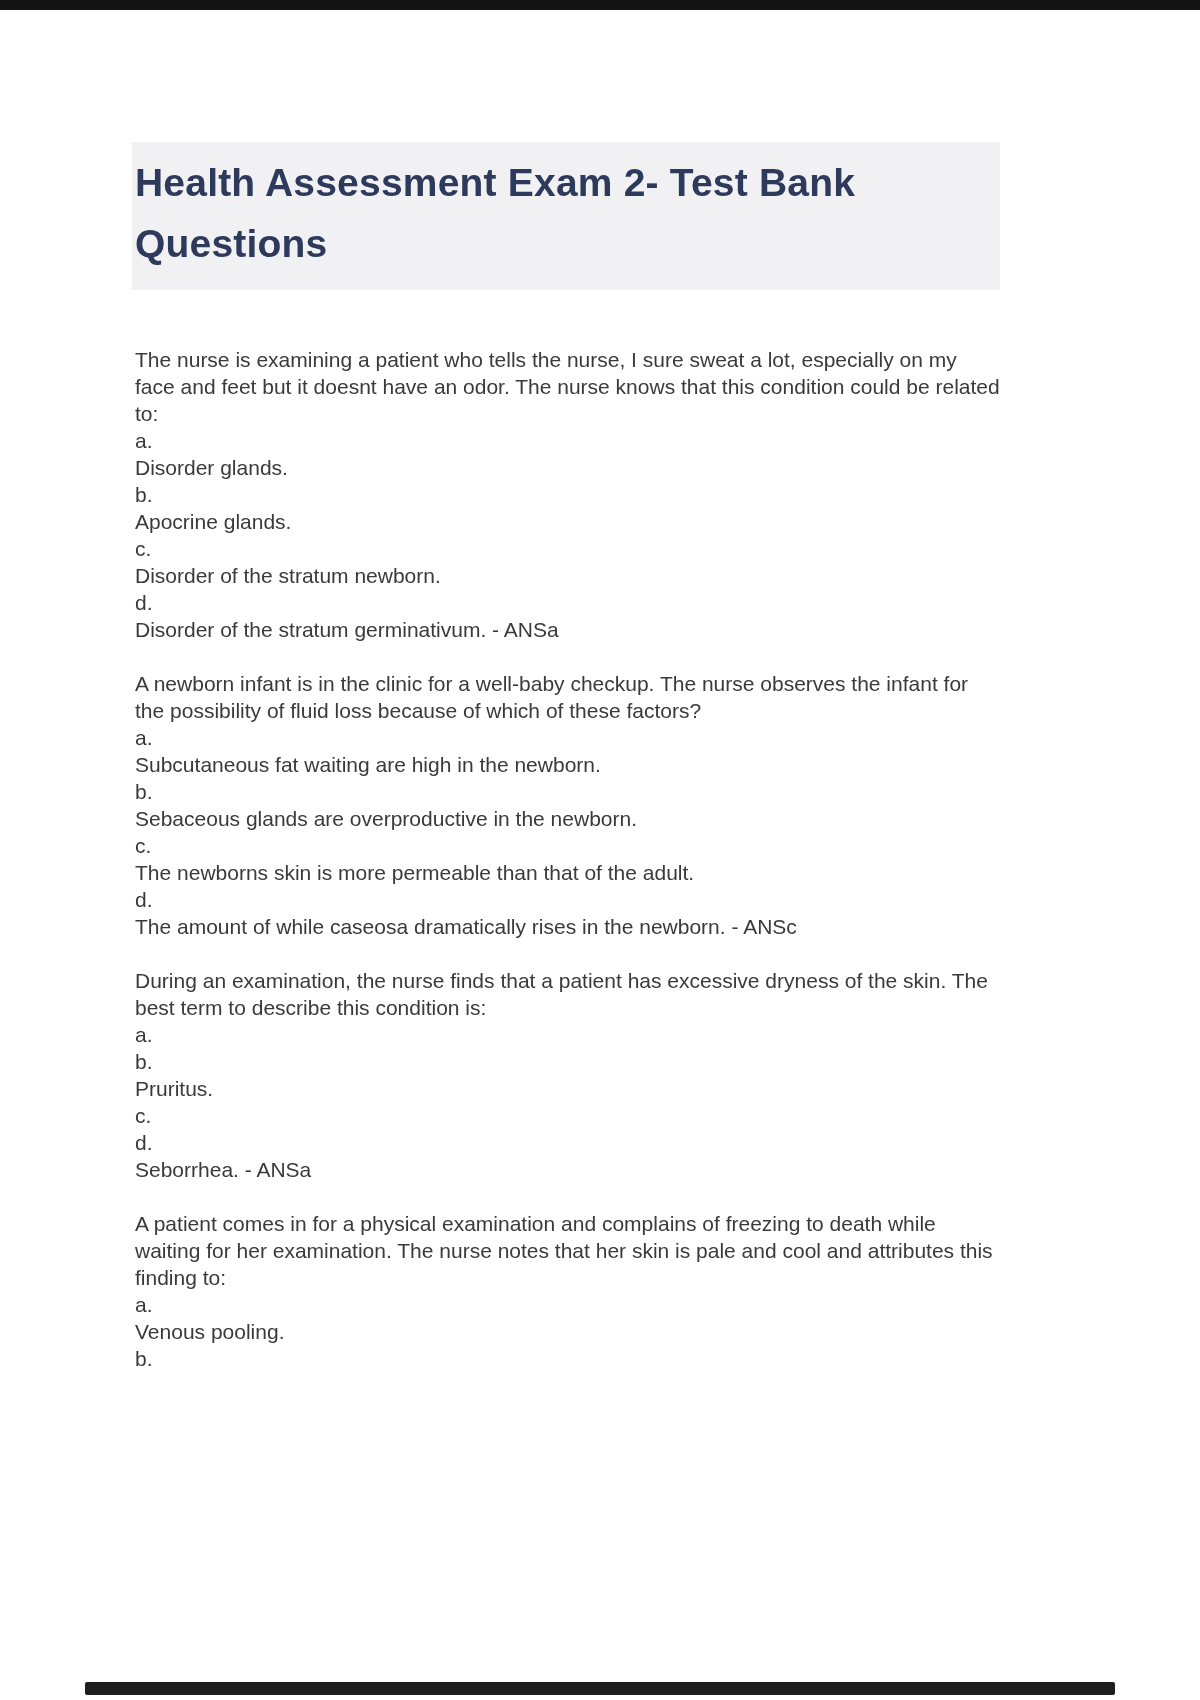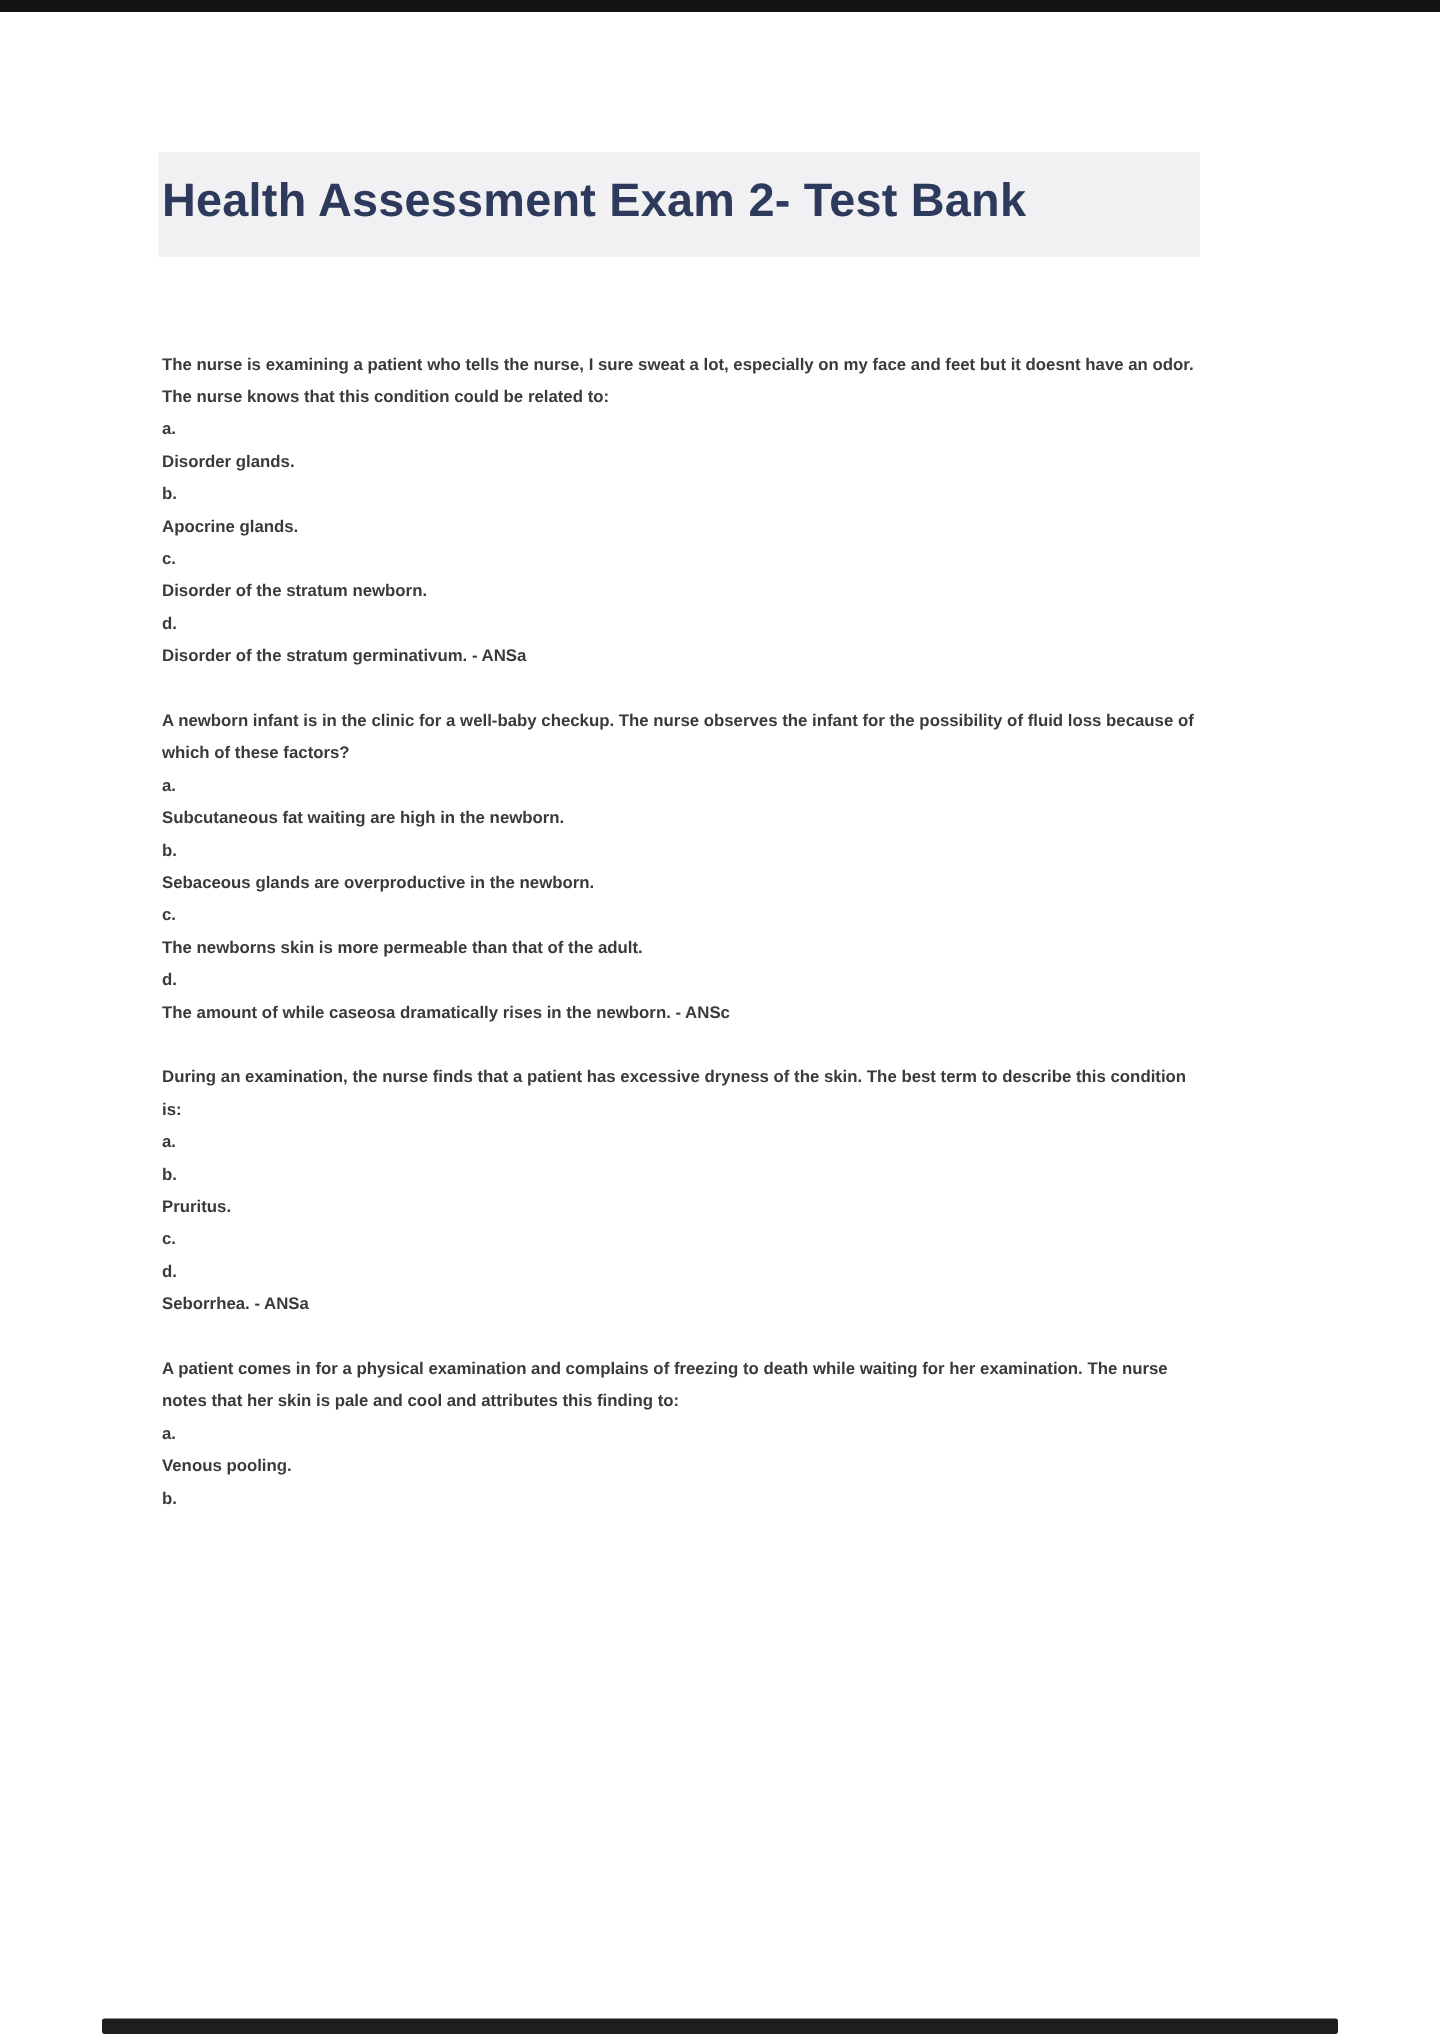--- a/index.html
+++ b/index.html
@@ -33,61 +33,61 @@
     bottom: 5px;
     left: 85px;
     right: 85px;
     height: 13px;
     background: var(--bottom-bar);
     border-radius: 2px;
   }
   .content {
     position: absolute;
     left: 135px;
-    top: 127px;
+    top: 142px;
     width: 865px;
   }
   .title-block {
     background: var(--title-highlight);
     padding: 10px 12px 16px 3px;
     margin-left: -3px;
   }
   .title-line {
     font-size: 39px;
     font-weight: bold;
     color: var(--title-color);
     line-height: 61px;
     letter-spacing: 0.2px;
   }
   .questions {
-    margin-top: 76px;
-    font-size: 14px;
+    margin-top: 56px;
+    font-size: 21px;
     color: var(--body-text);
     line-height: 27px;
-    font-weight: bold;
   }
   .question {
     margin-bottom: 27px;
   }
   .question-stem {
     
   }
   .line {
     min-height: 27px;
   }
 </style>
 </head>
 <body>
 
 <div class="page">
   <div class="top-bar"></div>
 
   <div class="content">
     <div class="title-block">
       <div class="title-line">Health Assessment Exam 2- Test Bank</div>
+      <div class="title-line">Questions</div>
     </div>
 
     <div class="questions">
   <div class="question">
     <div class="question-stem">The nurse is examining a patient who tells the nurse, I sure sweat a lot, especially on my face and feet but it doesnt have an odor. The nurse knows that this condition could be related to:</div>
     <div>
             <div class="line">a.</div>
             <div class="line">Disorder glands.</div>
             <div class="line">b.</div>
             <div class="line">Apocrine glands.</div>

